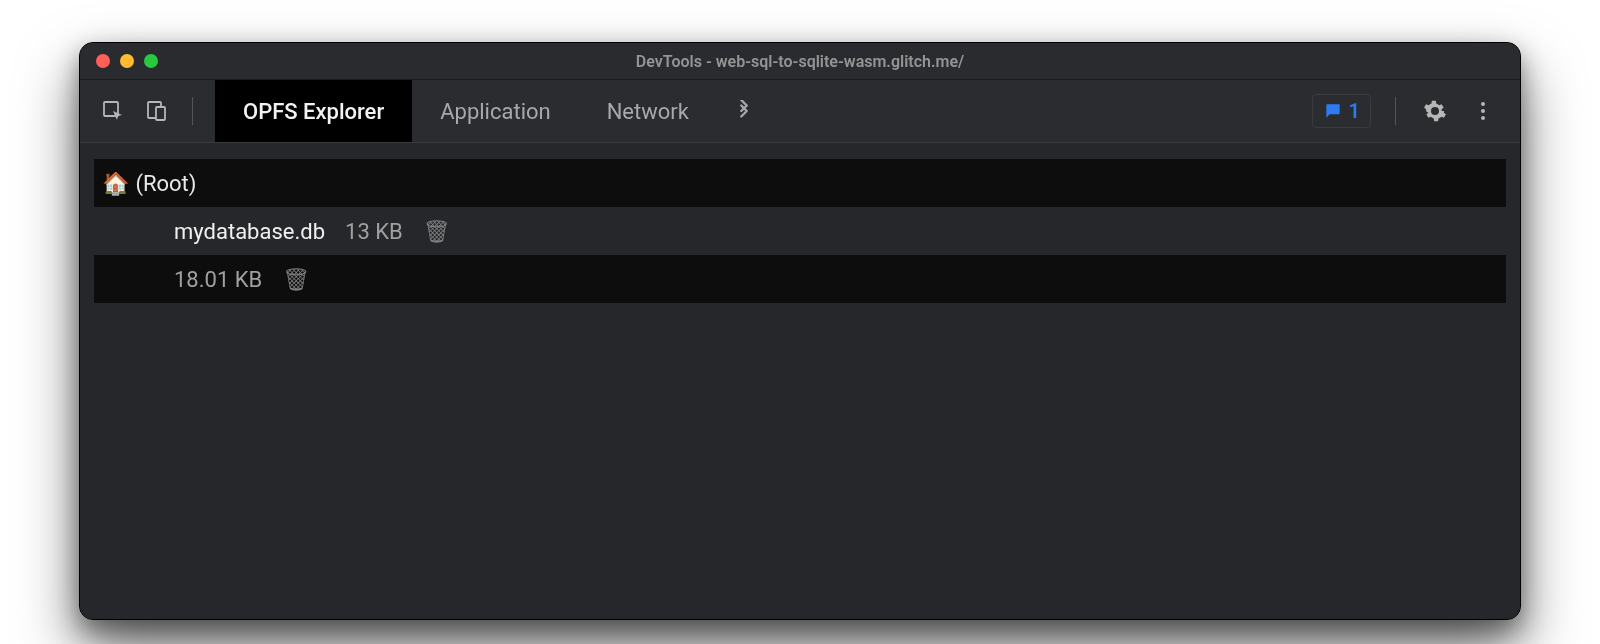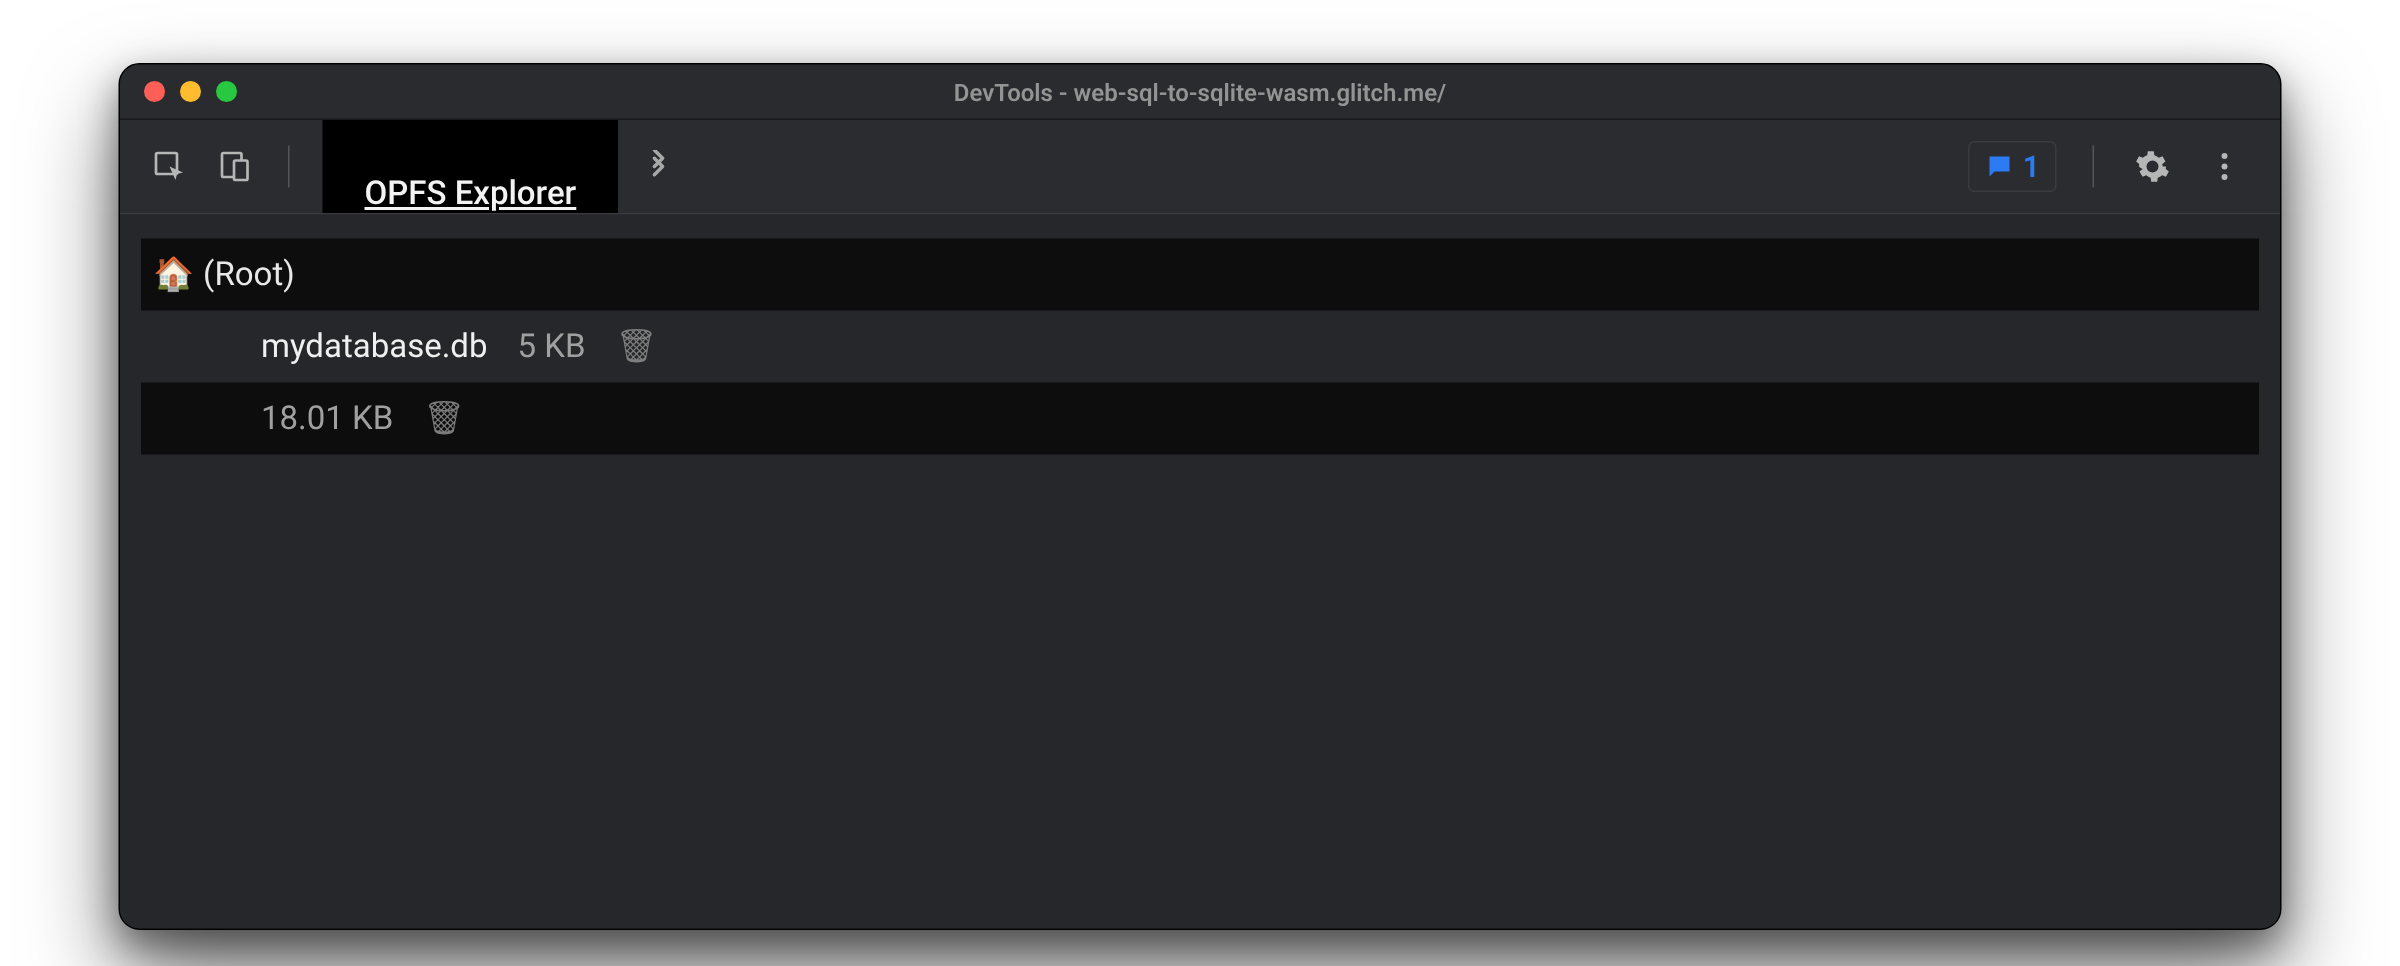--- a/index.html
+++ b/index.html
@@ -52,27 +52,26 @@
     background:var(--tabbar);
     display:flex;align-items:center;
     border-bottom:1px solid var(--border);
     padding:0 8px;
   }
   .tool-icons{display:flex;align-items:center;gap:14px;height:100%;padding:0 10px;}
   .ico-btn{width:30px;height:30px;display:flex;align-items:center;justify-content:center;color:#b6b6b6;border-radius:4px;}
   .vsep{width:1px;height:28px;background:#555;margin:0 6px;}
   .tabs{display:flex;align-items:stretch;height:100%;margin-left:6px;}
   .tab{
-    display:flex;align-items:flex-end;
+    display:flex;align-items:center;
     padding:0 28px;
     font-size:22px;
     color:var(--text-dim);
     font-weight:400;
     cursor:pointer;
-    text-decoration:underline;
   }
   .tab.active{
     background:#000;
     color:#f3f3f3;
     font-weight:500;
   }
   .more{font-size:22px;color:var(--text-dim);padding:0 16px;display:flex;align-items:center;}
   .spacer{flex:1;}
   .right-tools{display:flex;align-items:center;gap:18px;padding-right:14px;}
   .badge{
@@ -130,20 +129,26 @@
             <rect x="11" y="8" width="9" height="13" rx="1" fill="#2b2c30"></rect>
           </svg>
         </div>
         <div class="vsep"></div>
       </div>
 
       <div class="tabs">
         <div class="tab active">
           <span>OPFS Explorer</span>
         </div>
+        <div class="tab">
+          <span>Application</span>
+        </div>
+        <div class="tab">
+          <span>Network</span>
+        </div>
         <div class="more">
           <svg width="22" height="22" viewBox="0 0 24 24" fill="none" stroke="currentColor" stroke-width="2.5" stroke-linecap="round" stroke-linejoin="round">
             <polyline points="6 9 12 15 18 9" transform="rotate(-90 12 12)"></polyline>
             <polyline points="6 9 12 15 18 9" transform="rotate(-90 12 12) translate(6 0)"></polyline>
           </svg>
         </div>
       </div>
 
       <div class="spacer"></div>
 
@@ -172,21 +177,21 @@
 
     <div class="content">
 
       <div class="row darkrow root-row">
         <span class="root-icon">🏠</span>
         <span>(Root)</span>
       </div>
 
       <div class="row file-row">
         <span class="file-name">mydatabase.db</span>
-        <span class="file-size">5 KB</span>
+        <span class="file-size">13 KB</span>
         <span class="trash">🗑</span>
       </div>
 
       <div class="row darkrow file-row">
         <span class="file-size">18.01 KB</span>
         <span class="trash">🗑</span>
       </div>
 
     </div>
 

